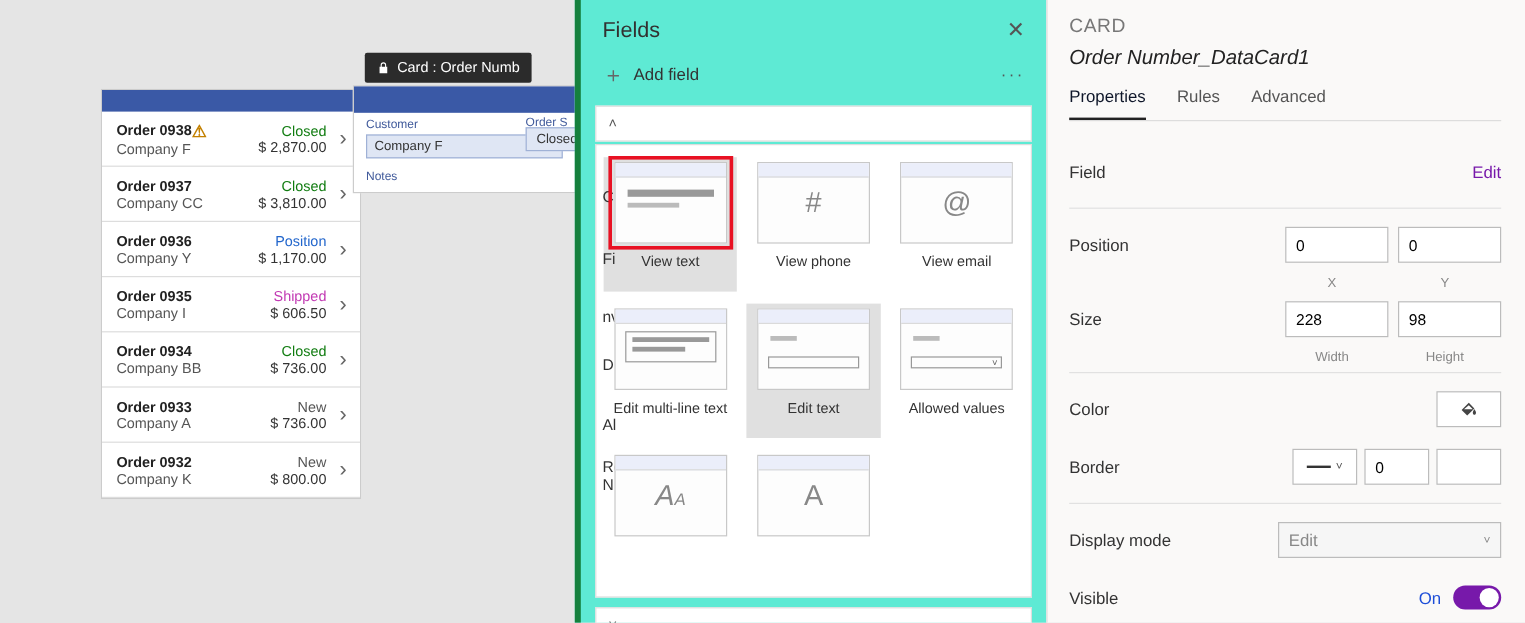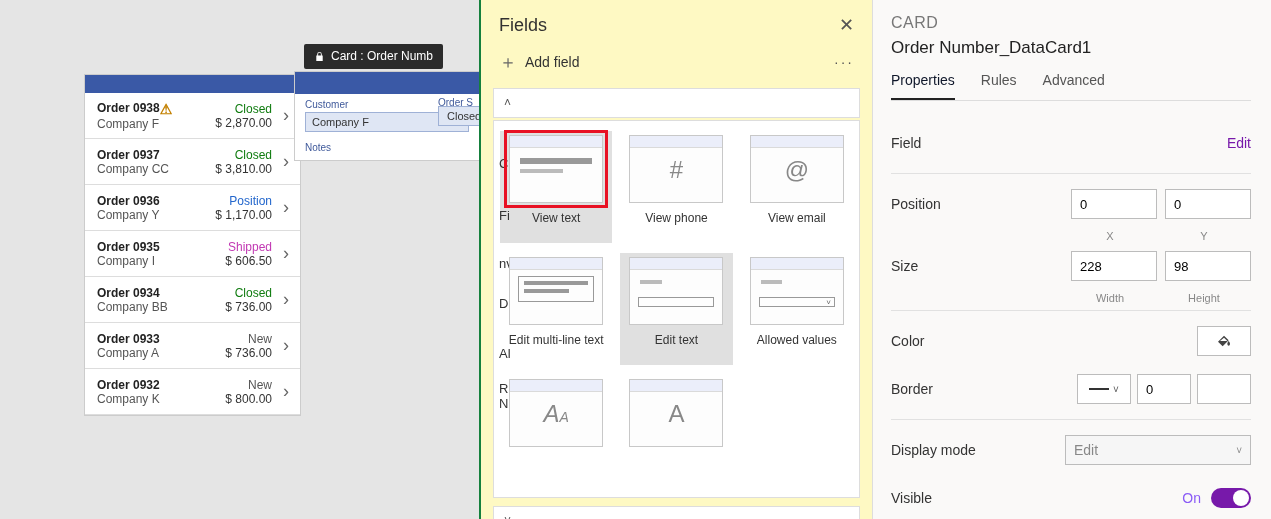--- a/index.html
+++ b/index.html
@@ -34,21 +34,21 @@
   .fld input { width: 100%; font-size: 11px; padding: 3px 5px; border: 1px solid #888; }
   .fld .pill { width: 100%; font-size: 11px; padding: 3px 6px; background: #dfe6f4; border: 1px solid #9fb1d6; display: inline-block; color: #333; }
   .selection { position: absolute; border: 1px solid #999; pointer-events: none; }
   .handle { position: absolute; width: 8px; height: 8px; background: #fff; border: 1px solid #777; border-radius: 50%; }
 
   .status-box { position: absolute; left: 438px; top: 97px; font-size: 10px; }
   .status-box .lbl { color: #405a9b; margin-bottom: 2px; }
   .status-box .pill2 { font-size: 11px; padding: 3px 8px; background: #dfe6f4; border: 1px solid #9fb1d6; color: #333; }
 
   
-  .fields-panel { position: absolute; left: 479px; top: 0; width: 393px; height: 519px; background: #fef9c3; border-left: 2px solid #15803d; padding: 14px 18px 0 18px; }
+  .fields-panel { position: absolute; left: 479px; top: 0; width: 393px; height: 519px; background: #5eead4; border-left: 5px solid #15803d; padding: 14px 18px 0 18px; }
   .fp-head { display: flex; align-items: center; justify-content: space-between; margin-bottom: 14px; }
   .fp-title { font-size: 18px; color: #323130; }
   .fp-close { font-size: 18px; color: #555; cursor: pointer; }
   .fp-add { display: flex; align-items: center; justify-content: space-between; font-size: 14px; color: #333; margin-bottom: 14px; }
   .fp-add .left { display: flex; align-items: center; gap: 8px; }
   .fp-add .plus { font-size: 18px; color: #666; }
   .fp-add .dots { color: #555; letter-spacing: 2px; cursor: pointer; }
 
   .card-types { background: #fff; border: 1px solid #ddd; padding: 10px 6px; margin: 2px -6px 0 -6px; display: grid; grid-template-columns: repeat(3, 1fr); gap: 10px 8px; }
   .ct { display: flex; flex-direction: column; align-items: center; padding: 4px; font-size: 12px; color: #333; cursor: pointer; }
@@ -66,21 +66,21 @@
   .mini-acc .chev { margin-right: 8px; }
 
   
   .peek { position: absolute; left: 18px; font-size: 13px; color: #333; }
   .peek.p1 { top: 156px; } .peek.p2 { top: 208px; } .peek.p3 { top: 256px; }
   .peek.p4 { top: 296px; } .peek.p5 { top: 346px; } .peek.p6 { top: 358px; margin-top: 23px; }
 
   
   .props { position: absolute; left: 872px; top: 0; width: 399px; height: 519px; background: #faf9f8; border-left: 1px solid #ddd; padding: 14px 20px 0 18px; font-size: 14px; color: #323130; }
   .pp-kicker { font-size: 16px; color: #777; letter-spacing: 0.5px; }
-  .pp-name { font-size: 17px; margin: 6px 0 14px 0; color: #222; }
+  .pp-name { font-size: 17px; margin: 6px 0 14px 0; color: #222; font-style: italic; }
   .pp-tabs { display: flex; gap: 26px; border-bottom: 1px solid #ddd; margin-bottom: 18px; }
   .pp-tab { padding-bottom: 10px; font-size: 14px; color: #555; cursor: pointer; }
   .pp-tab.active { color: #0f172a; font-weight: 400; border-bottom: 2px solid #222; }
 
   .prow { display: flex; align-items: center; min-height: 48px; }
   .prow .plabel { flex: 1; color: #333; }
   .prow .edit-link { color: #7719aa; cursor: pointer; }
   .numbox { width: 86px; height: 30px; border: 1px solid #bcbcbc; padding: 0 8px; font-size: 13px; margin-right: 8px; background: #fff; }
   .sublabels { display: flex; font-size: 11px; color: #888; margin-top: 2px; margin-left: auto; width: 188px; }
   .sublabels span { width: 94px; text-align: center; }
@@ -370,18 +370,18 @@
   <div class="prow">
     <div class="plabel">Display mode</div>
     <div class="dd">
       <span>Edit</span>
       <span class="ar">˅</span>
     </div>
   </div>
 
   <div class="prow">
     <div class="plabel">Visible</div>
-    <span style="margin-right:10px;color:#8b5cf6">On</span>
+    <span style="margin-right:10px;color:#1d4ed8">On</span>
     <div class="toggle">
         <div class="knob"></div>
       </div>
   </div>
 </div>
 
 </body></html>

